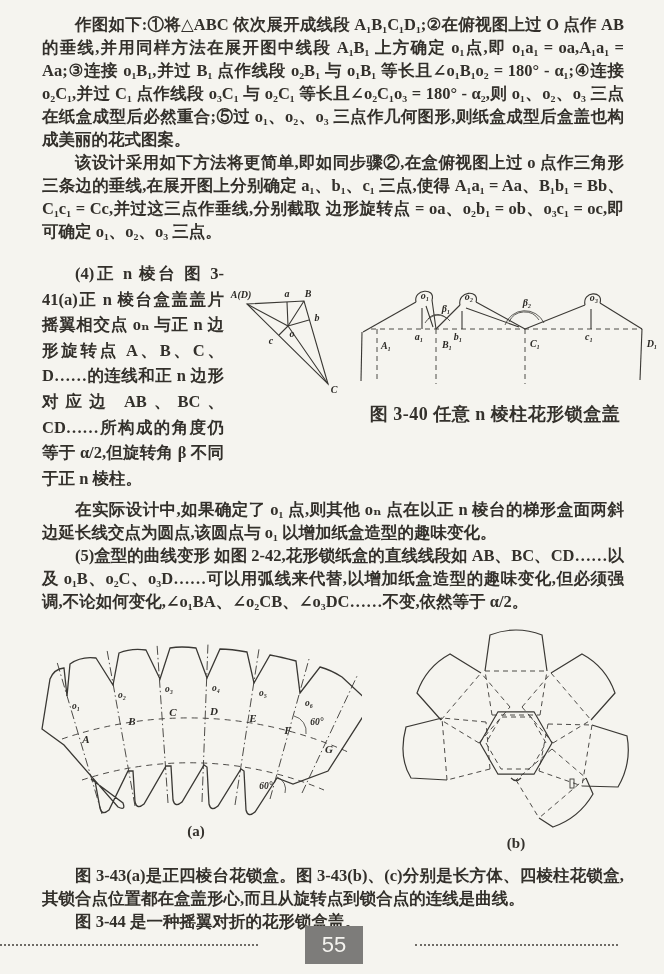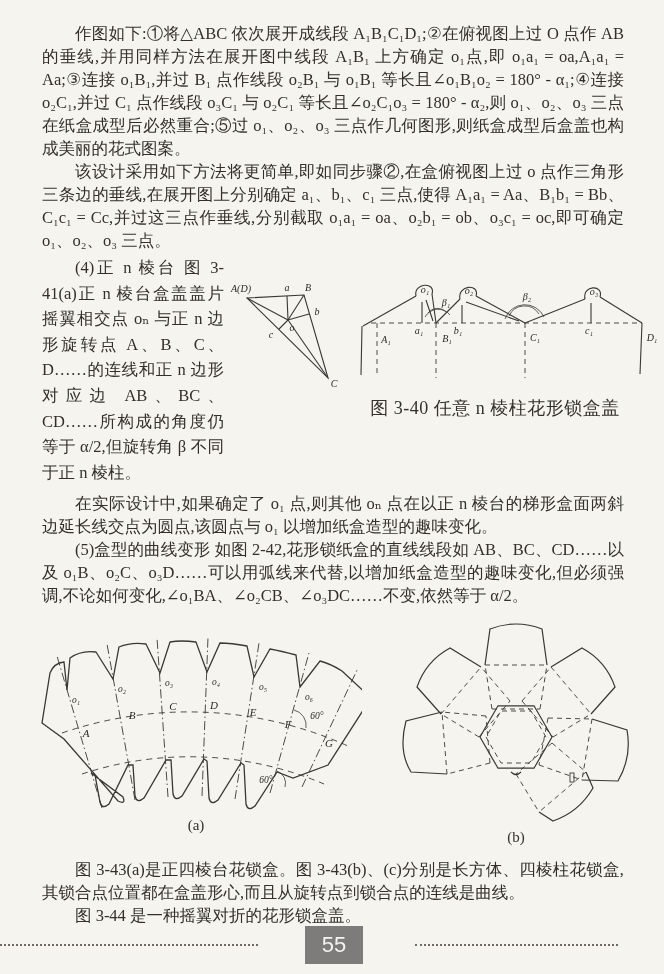--- a/index.html
+++ b/index.html
@@ -2,26 +2,26 @@
 <html><head>
 <meta charset="utf-8">
 <style>
   html,body{margin:0;padding:0;}
   body{
     width:664px;height:974px;position:relative;overflow:hidden;
     background:#f5f4ef;
     font-family:"Liberation Serif","DejaVu Serif",serif;
     color:#33302b;
   }
-  .content{padding:22px 40px 0 42px;}
+  .content{padding:13px 40px 0 42px;font-weight:bold;}
   .para{
     font-size:16.5px;line-height:23px;text-align:justify;
     text-indent:2em;margin:0;
   }
-  .figrow{display:flex;margin-top:3px;}
+  .figrow{display:flex;margin-top:18px;}
   .leftcol{
     width:182px;flex:0 0 182px;
     font-size:16.5px;line-height:25.6px;text-align:justify;text-indent:2em;
   }
   .triwrap{flex:0 0 125px;margin-top:26px;}
   .fig40wrap{flex:1;margin-top:27px;}
   .caption{
     font-size:18px;text-align:center;margin-top:16px;color:#34312c;
     letter-spacing:.5px;
   }
@@ -55,21 +55,21 @@
     font-size:22px;
   }
 </style>
 </head>
 <body>
 
 <div class="content">
 
   <p class="para">作图如下:①将△ABC 依次展开成线段 A₁B₁C₁D₁;②在俯视图上过 O 点作 AB 的垂线,并用同样方法在展开图中线段 A₁B₁ 上方确定 o₁点,即 o₁a₁ = oa,A₁a₁ = Aa;③连接 o₁B₁,并过 B₁ 点作线段 o₂B₁ 与 o₁B₁ 等长且∠o₁B₁o₂ = 180° - α₁;④连接 o₂C₁,并过 C₁ 点作线段 o₃C₁ 与 o₂C₁ 等长且∠o₂C₁o₃ = 180° - α₂,则 o₁、o₂、o₃ 三点在纸盒成型后必然重合;⑤过 o₁、o₂、o₃ 三点作几何图形,则纸盒成型后盒盖也构成美丽的花式图案。</p>
 
-  <p class="para">该设计采用如下方法将更简单,即如同步骤②,在盒俯视图上过 o 点作三角形三条边的垂线,在展开图上分别确定 a₁、b₁、c₁ 三点,使得 A₁a₁ = Aa、B₁b₁ = Bb、C₁c₁ = Cc,并过这三点作垂线,分别截取 o₁a₁ = oa、o₂b₁ = ob、o₃c₁ = oc,即可确定 o₁、o₂、o₃ 三点。</p>
+  <p class="para">该设计采用如下方法将更简单,即如同步骤②,在盒俯视图上过 o 点作三角形三条边的垂线,在展开图上分别确定 a₁、b₁、c₁ 三点,使得 A₁a₁ = Aa、B₁b₁ = Bb、C₁c₁ = Cc,并过这三点作垂线,分别截取 边形旋转点 = oa、o₂b₁ = ob、o₃c₁ = oc,即可确定 o₁、o₂、o₃ 三点。</p>
 
   <div class="figrow">
     <div class="leftcol">(4)正 n 棱台  图 3-41(a)正 n 棱台盒盖盖片摇翼相交点 oₙ 与正 n 边形旋转点 A、B、C、D……的连线和正 n 边形对应边 AB、BC、CD……所构成的角度仍等于 α/2,但旋转角 β 不同于正 n 棱柱。</div>
 
     <div class="triwrap">
       <svg width="125" height="120" viewBox="0 0 125 120">
         <g stroke="#3a3834" stroke-width="1.1" fill="none">
           <path d="M23,17 L80,14 L104,97 Z"></path>
           <path d="M64,39 L23,17 M64,39 L80,14 M64,39 L104,97"></path>
           <path d="M64,39 L63,15 M64,39 L85,33 M64,39 L55,48"></path>

